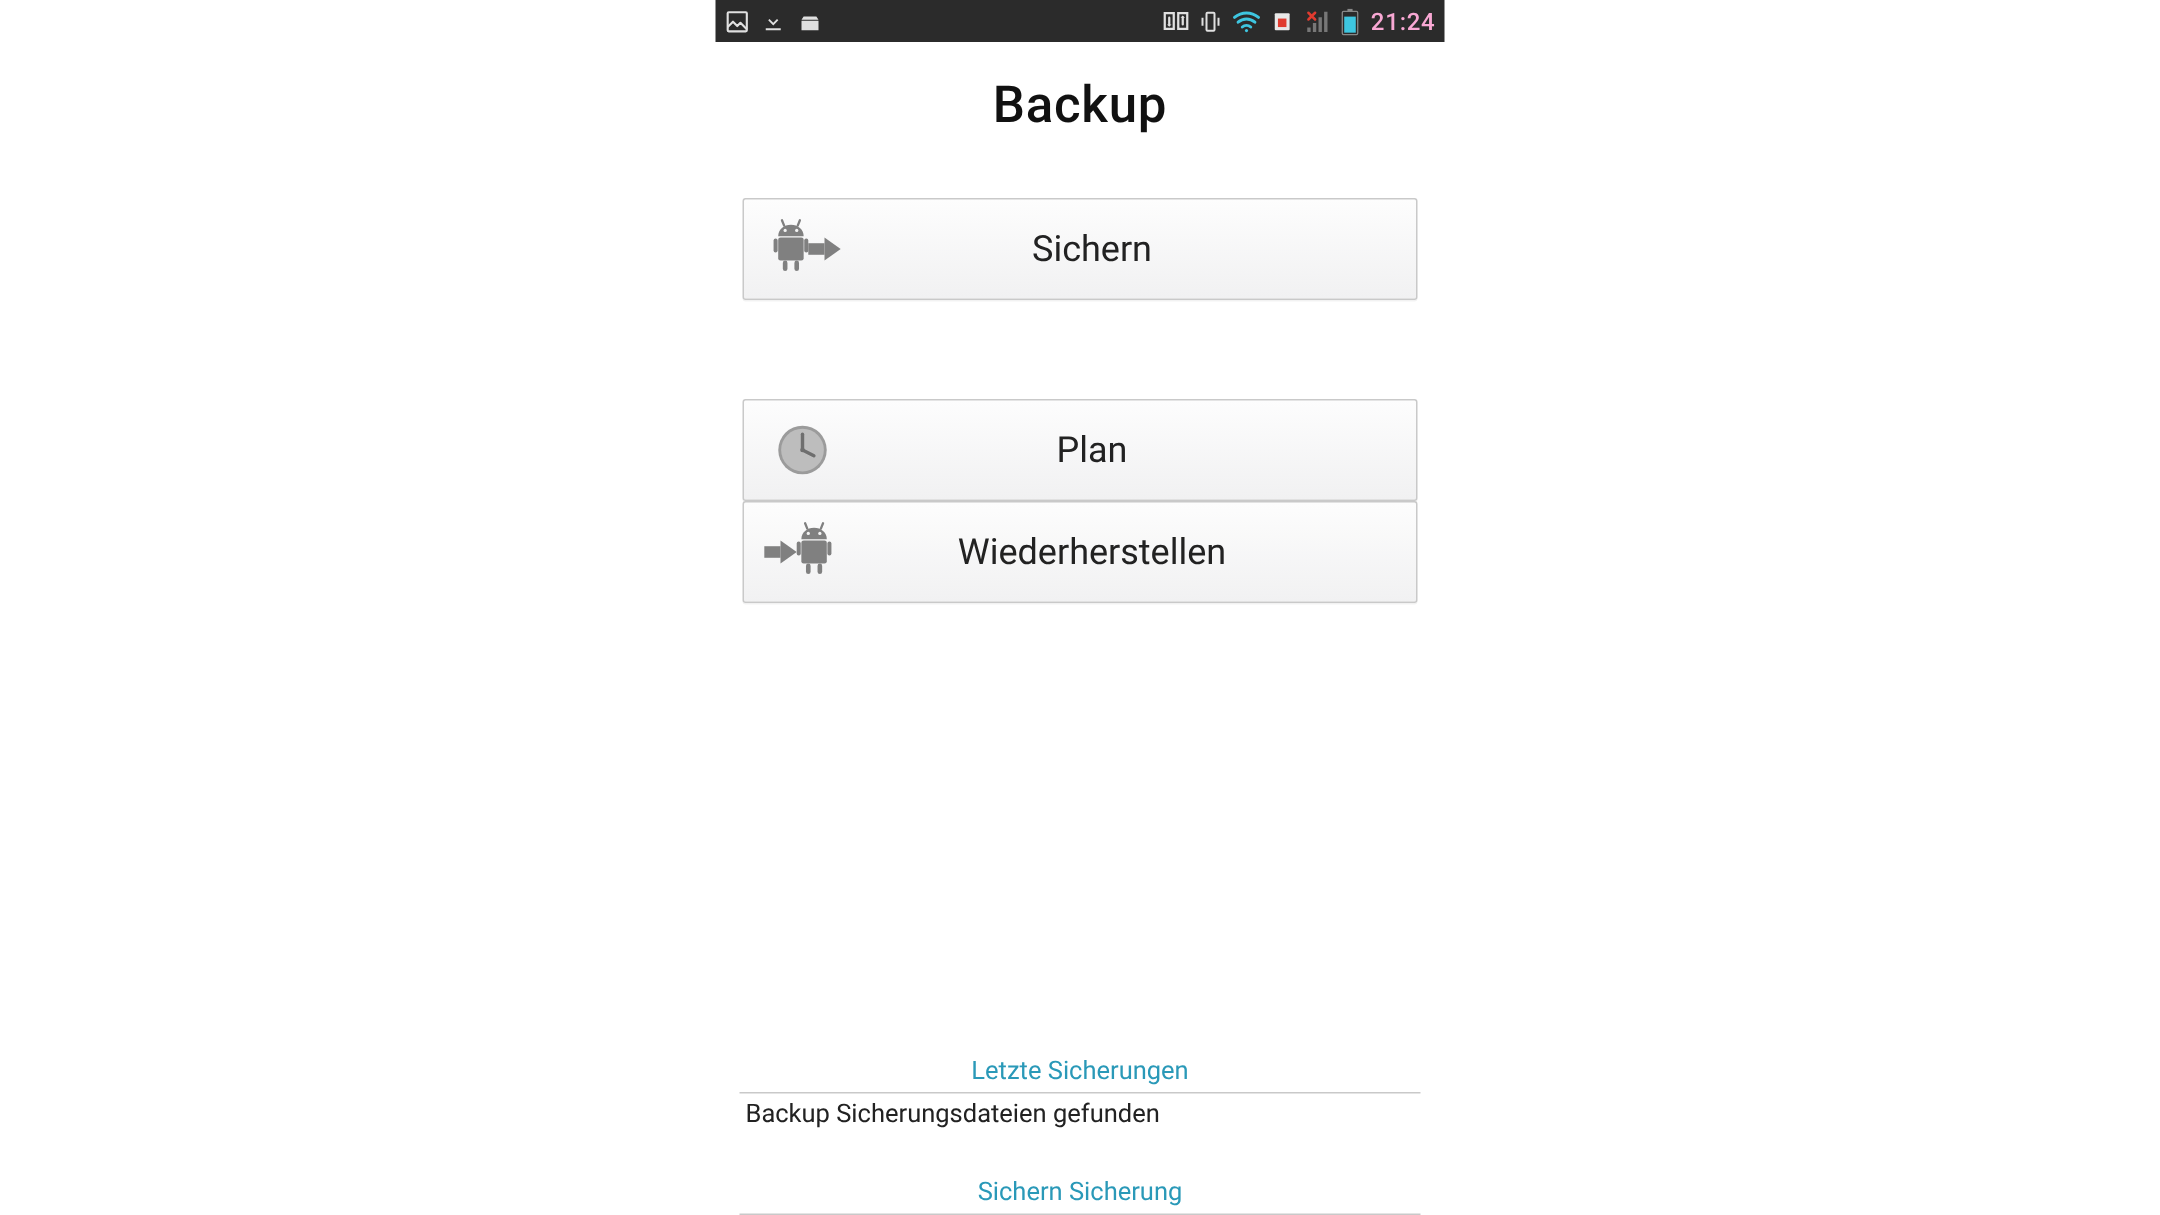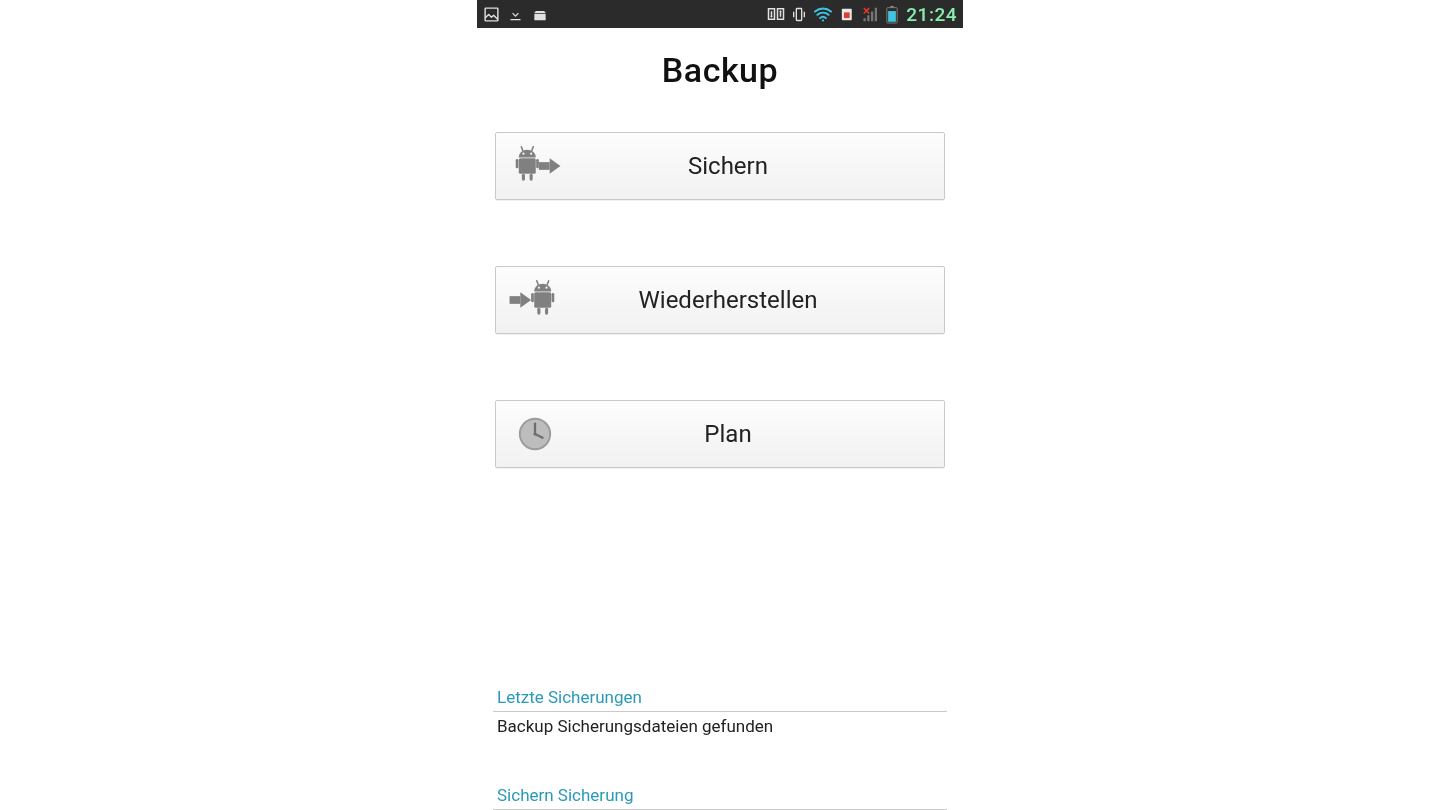--- a/index.html
+++ b/index.html
@@ -51,22 +51,22 @@
     gap: 6px;
   }
   .status-icon {
     display: inline-flex;
     align-items: center;
     justify-content: center;
     height: 20px;
   }
   .status-icon svg { display: block; }
   .status-clock {
-    color: #86efac;
-    font-size: 19px;
+    color: #f9a8d4;
+    font-size: 16px;
     font-weight: 500;
     padding-left: 2px;
   }
 
   
   .screen {
     padding: 0 16px;
     box-sizing: border-box;
     height: calc(100% - 28px);
     display: flex;
@@ -110,21 +110,22 @@
   }
 
   .spacer { flex: 1 1 auto; }
 
   .section-header {
     font-size: 17px;
     color: #2a99b8;
     font-weight: 400;
     padding: 0 4px 4px;
     border-bottom: 1px solid #c9c9c9;
-    margin-top: 39px;
+    margin-top: 22px;
+    text-align: center;
   }
   .section-body {
     font-size: 17px;
     color: #222;
     padding: 4px 4px 10px;
   }
 </style>
 </head>
 <body>
 
@@ -215,20 +216,33 @@
               <rect x="31" y="1" width="2" height="7" rx="1" transform="rotate(22 32 4)"></rect>
               <circle cx="20" cy="11" r="1.4" fill="#f3f3f3"></circle>
               <circle cx="30" cy="11" r="1.4" fill="#f3f3f3"></circle>
 
               <rect x="40" y="22" width="14" height="10"></rect>
               <path d="M54 17l14 10-14 10V17z"></path>
             </g>
           </svg>
         </span>
         <span class="label">Sichern</span>
+      </div>
+
+      <div class="big-button" style="margin-bottom:0;">
+        <span class="icon-slot">
+          <svg width="38" height="38" viewBox="0 0 40 40">
+            <circle cx="20" cy="20" r="17" fill="#9b9b9b"></circle>
+            <circle cx="20" cy="20" r="15" fill="#bdbdbd"></circle>
+            <line x1="20" y1="20" x2="20" y2="9" stroke="#6e6e6e" stroke-width="2.4" stroke-linecap="round"></line>
+            <line x1="20" y1="20" x2="28" y2="24" stroke="#6e6e6e" stroke-width="2.4" stroke-linecap="round"></line>
+            <circle cx="20" cy="20" r="1.6" fill="#6e6e6e"></circle>
+          </svg>
+        </span>
+        <span class="label">Plan</span>
       </div>
 
       <div class="big-button">
         <span class="icon-slot">
           <svg width="54" height="42" viewBox="0 0 70 54">
             <g fill="#808080">
 
               <rect x="2" y="22" width="14" height="10"></rect>
               <path d="M16 17l14 10-14 10V17z"></path>
 
@@ -243,33 +257,20 @@
                 <rect x="23" y="1" width="2" height="7" rx="1" transform="rotate(22 24 4)"></rect>
                 <circle cx="12" cy="11" r="1.4" fill="#f3f3f3"></circle>
                 <circle cx="22" cy="11" r="1.4" fill="#f3f3f3"></circle>
               </g>
             </g>
           </svg>
         </span>
         <span class="label">Wiederherstellen</span>
       </div>
 
-      <div class="big-button" style="margin-bottom:0;">
-        <span class="icon-slot">
-          <svg width="38" height="38" viewBox="0 0 40 40">
-            <circle cx="20" cy="20" r="17" fill="#9b9b9b"></circle>
-            <circle cx="20" cy="20" r="15" fill="#bdbdbd"></circle>
-            <line x1="20" y1="20" x2="20" y2="9" stroke="#6e6e6e" stroke-width="2.4" stroke-linecap="round"></line>
-            <line x1="20" y1="20" x2="28" y2="24" stroke="#6e6e6e" stroke-width="2.4" stroke-linecap="round"></line>
-            <circle cx="20" cy="20" r="1.6" fill="#6e6e6e"></circle>
-          </svg>
-        </span>
-        <span class="label">Plan</span>
-      </div>
-
       <div class="spacer"></div>
 
       <div class="section-header">Letzte Sicherungen</div>
       <div class="section-body">Backup Sicherungsdateien gefunden</div>
 
       <div class="section-header" style="margin-bottom:0;">Sichern Sicherung</div>
 
     </div>
   </div>
 </div>

